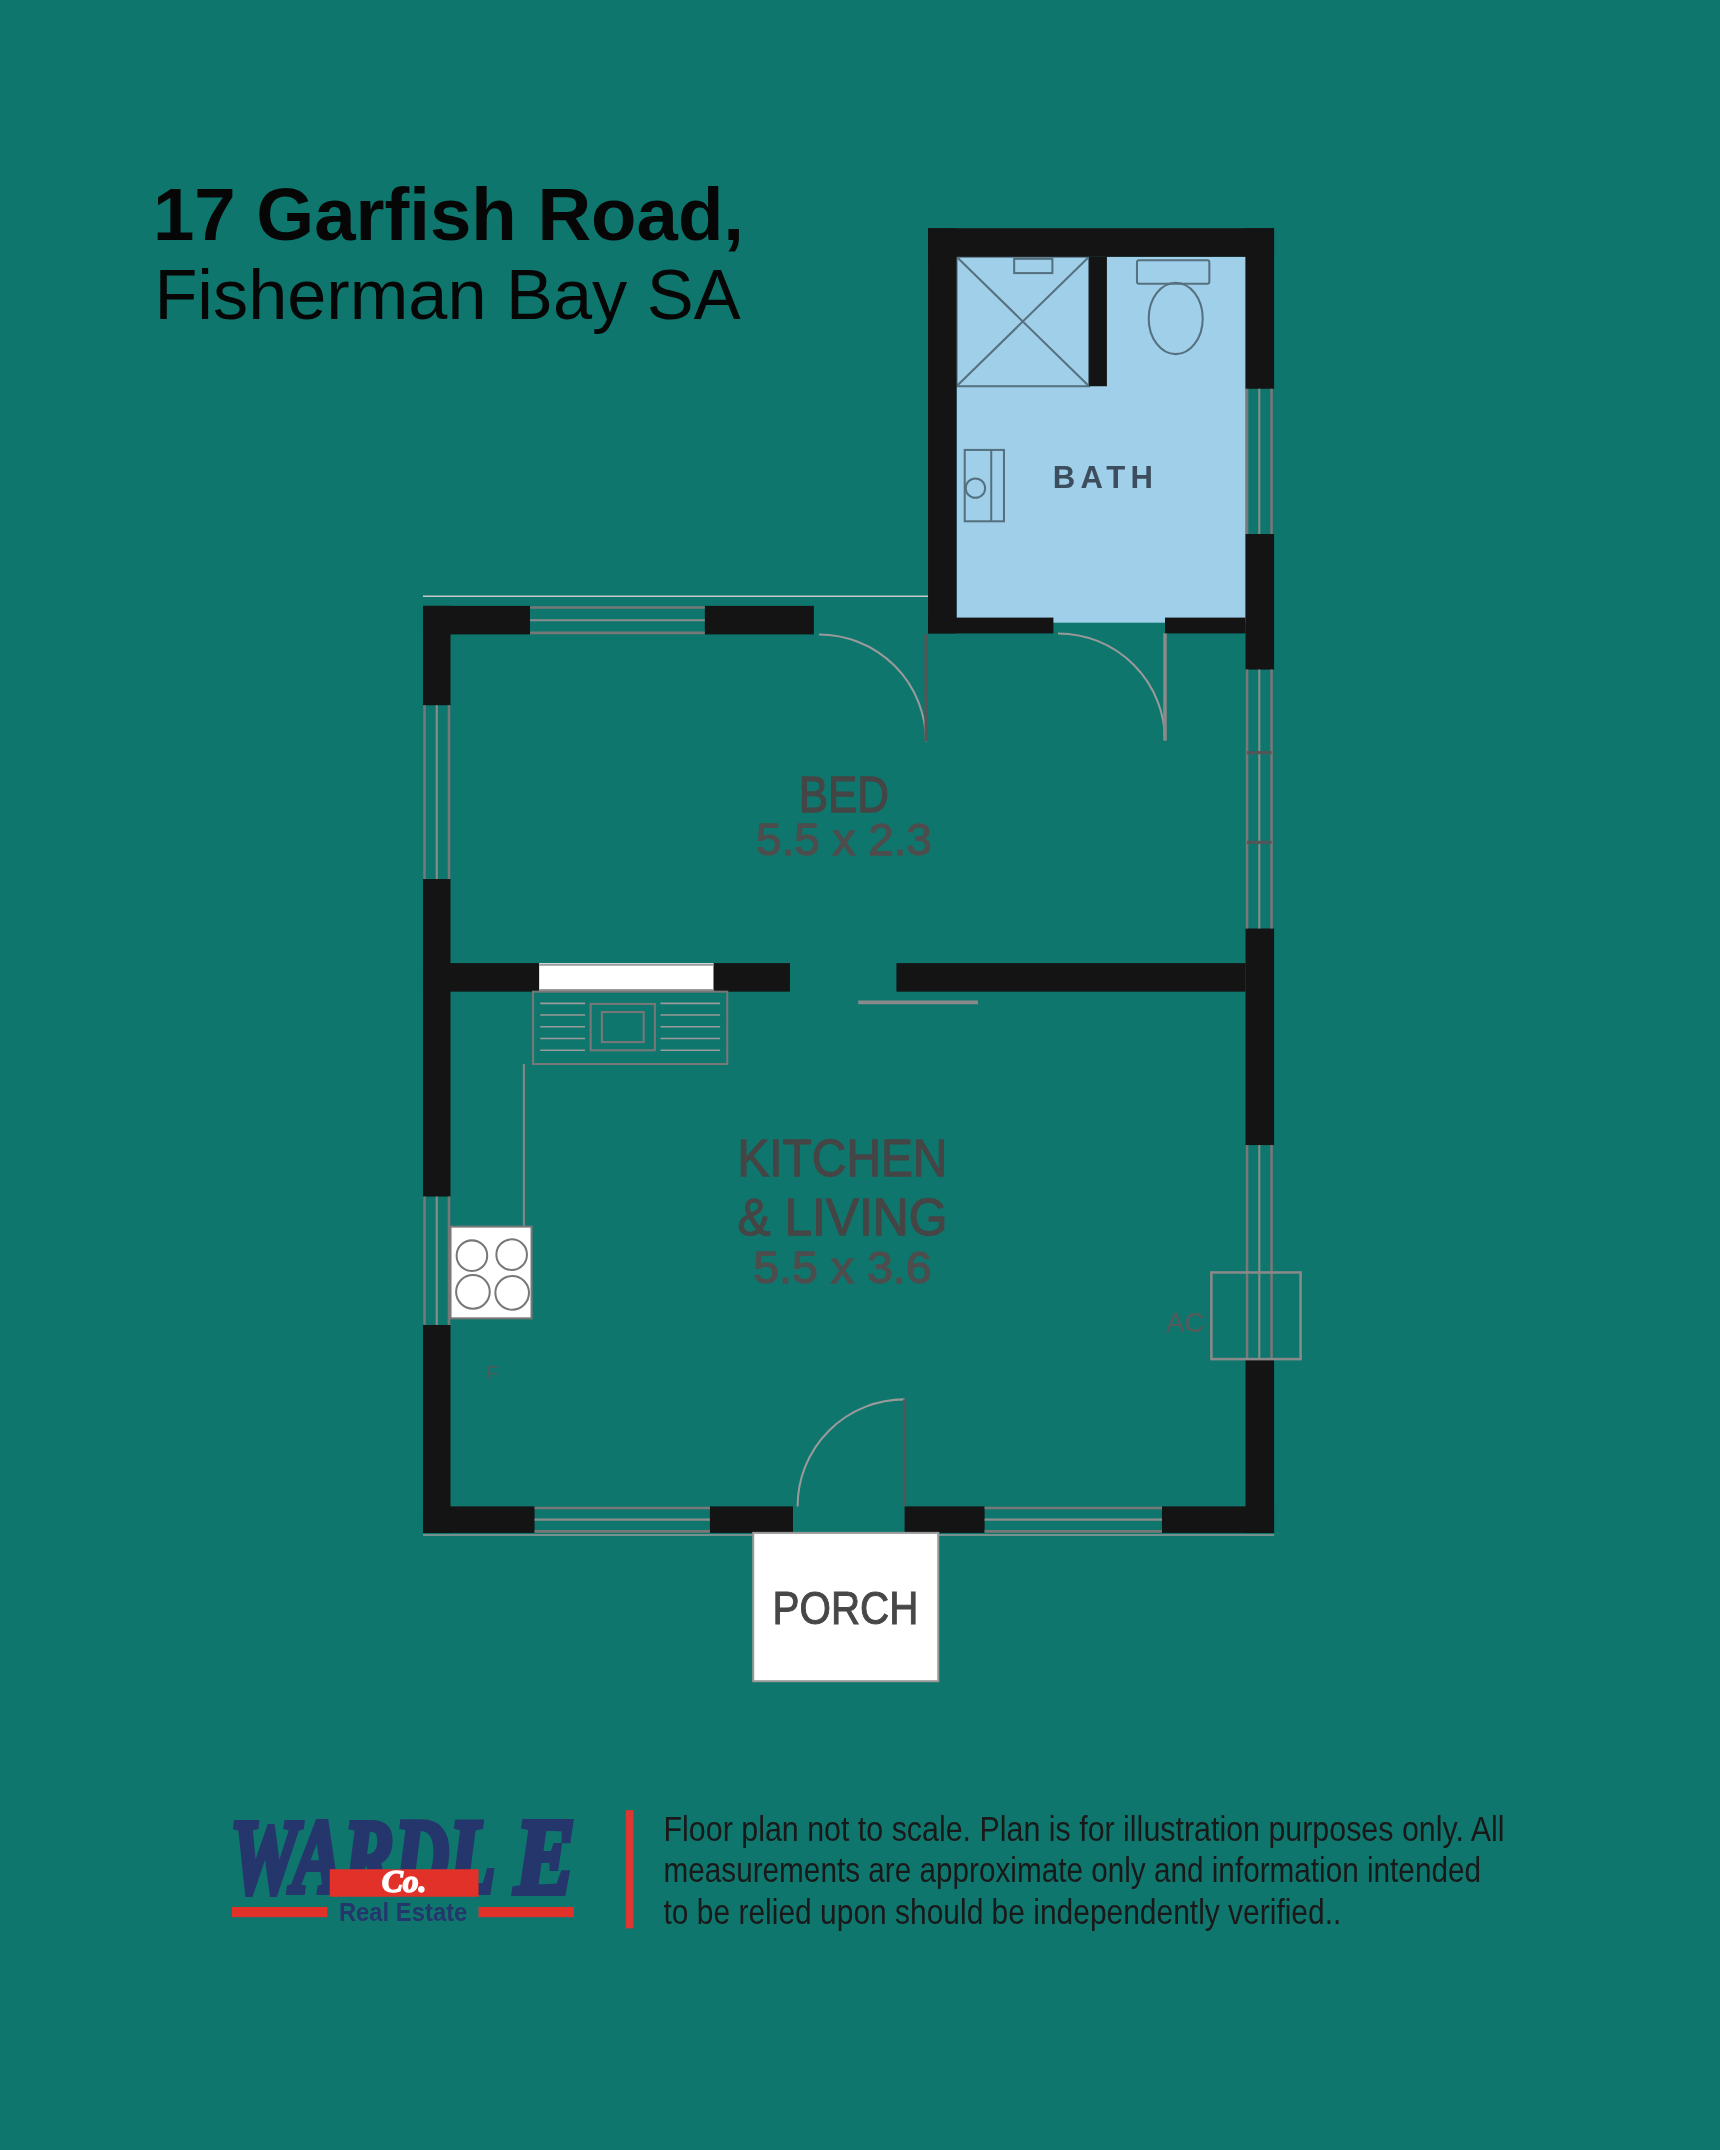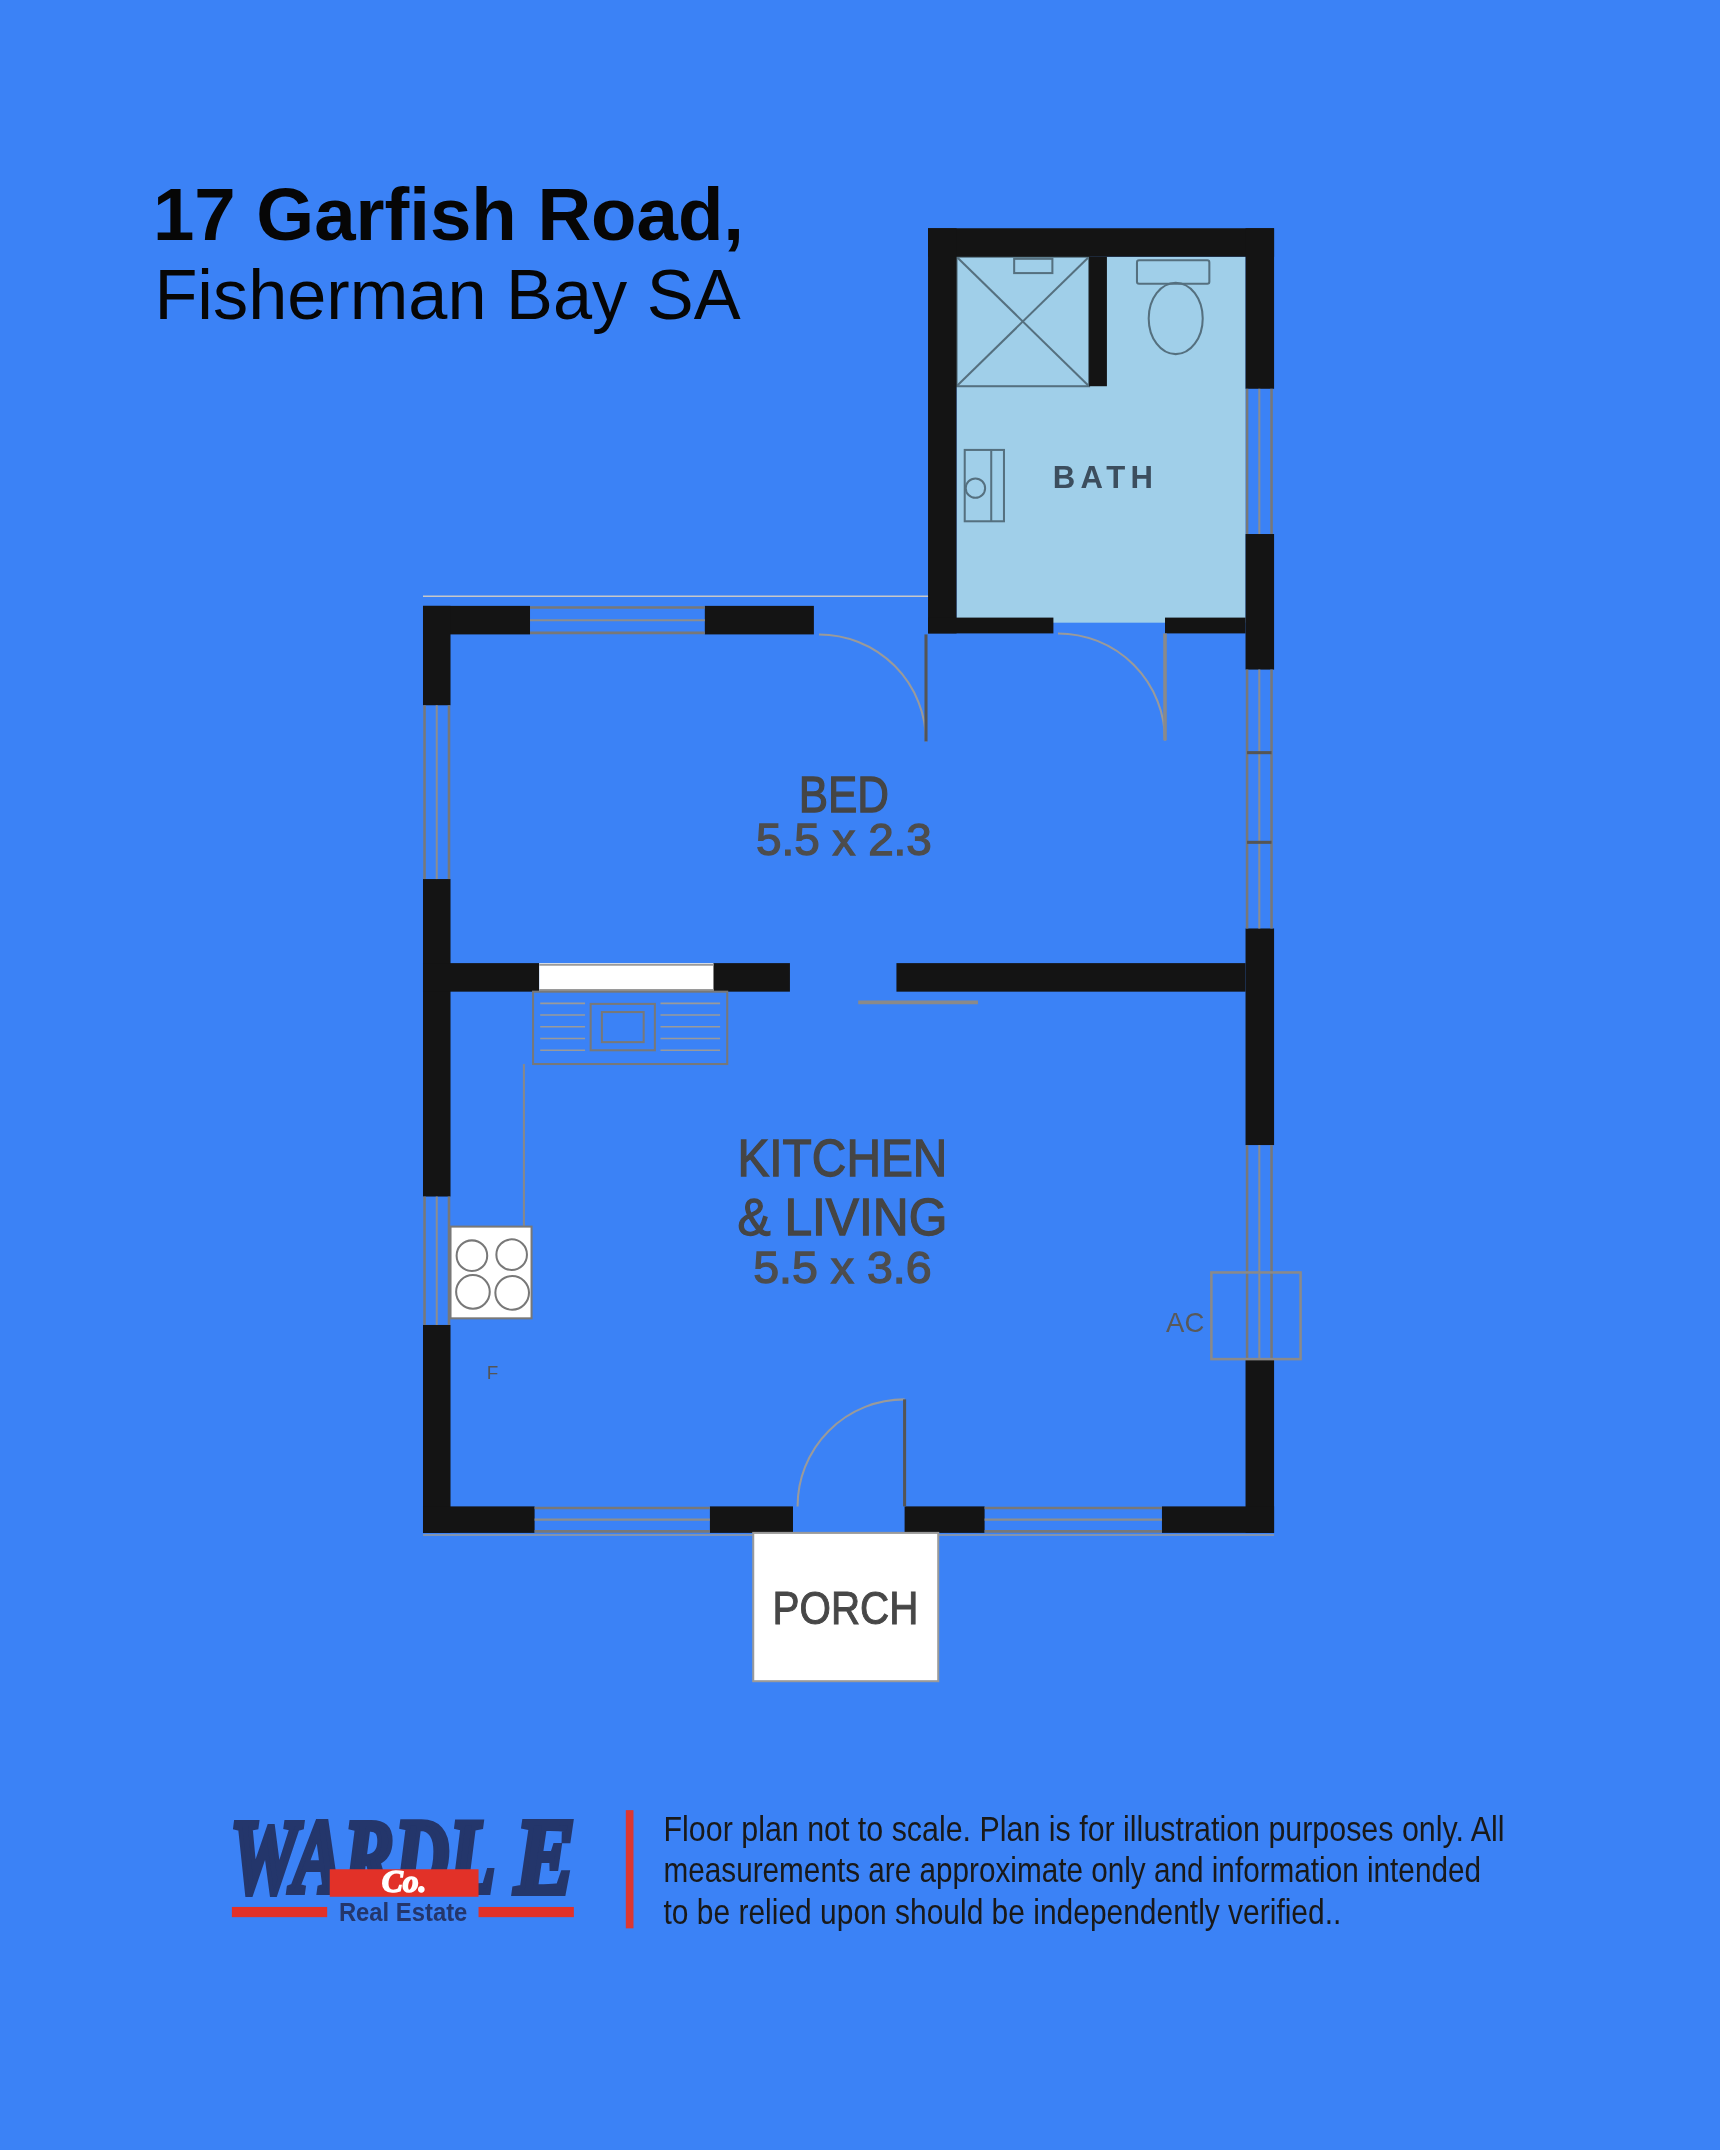--- a/index.html
+++ b/index.html
@@ -1,16 +1,16 @@
 <!DOCTYPE html>
 <html style="font-size:8.2px"><head>
 <meta charset="utf-8">
 <style>
 html,body{margin:0;padding:0;background:#ffffff;}
-.page{position:relative;width:1720px;height:2151px;background:#3b82f6;overflow:hidden;}
+.page{position:relative;width:1720px;height:2151px;background:#0f766e;overflow:hidden;}
 svg{position:absolute;left:0;top:0;display:block;}
 </style>
 </head>
 <body>
 <div class="page">
 <svg width="1720" height="2151" viewBox="0 0 3375 4219">
 
 <text x="300" y="471" font-family="Liberation Sans, sans-serif" font-size="146" font-weight="bold" fill="#060606">17 Garfish Road,</text>
 <text x="303" y="626" font-family="Liberation Sans, sans-serif" font-size="138" fill="#060606">Fisherman Bay SA</text>
 

